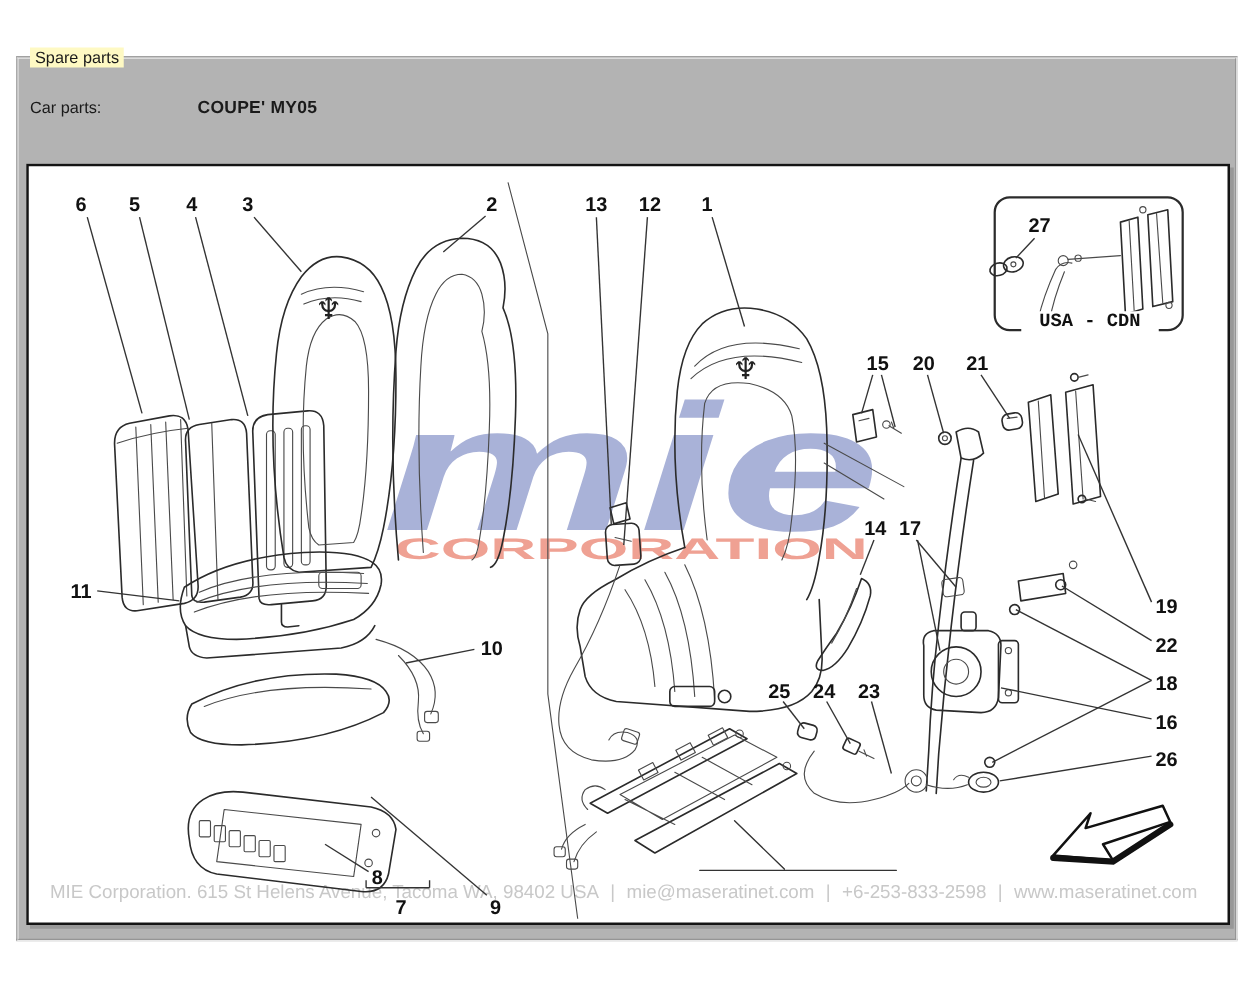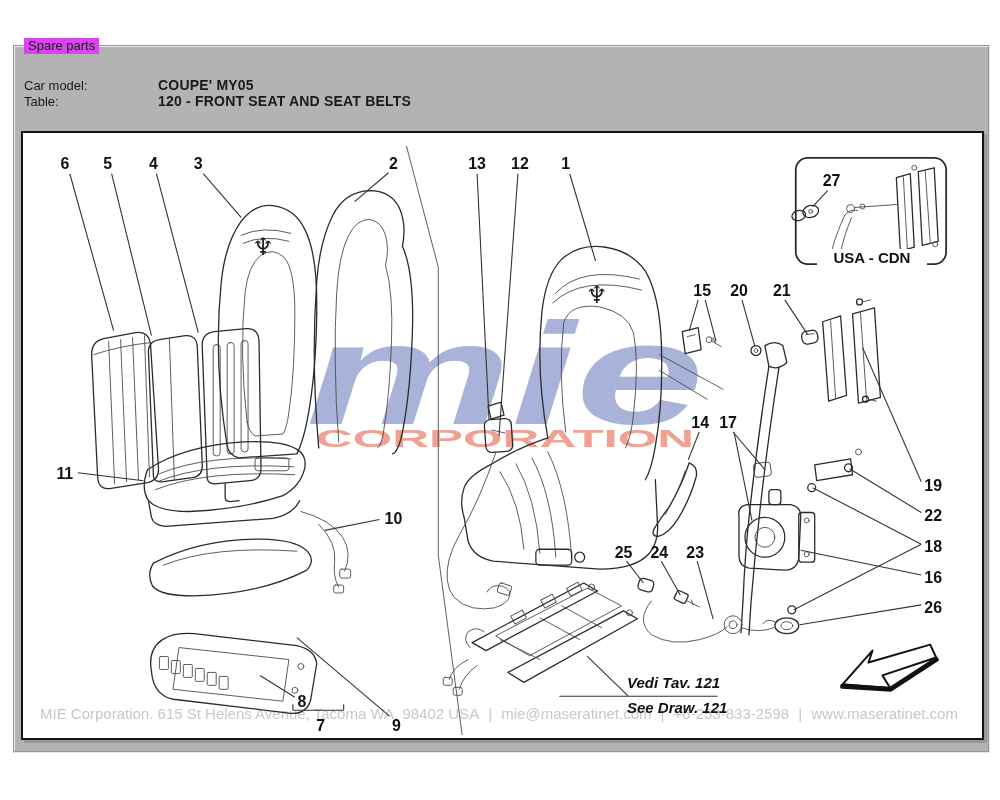--- a/index.html
+++ b/index.html
@@ -1,57 +1,54 @@
 <!DOCTYPE html>
 <html><head>
 <meta charset="utf-8">
 <style>
   html,body{margin:0;padding:0;}
   body{width:1000px;height:800px;position:relative;background:#ffffff;
        font-family:"Liberation Sans",sans-serif;color:#111;overflow:hidden;}
   .panel{position:absolute;left:13px;top:45px;right:10px;bottom:47px;
          background:#b3b3b3;border:2px groove #e9e9e9;box-sizing:border-box;}
-  .legend{position:absolute;top:-9px;left:9px;background:#d946ef;
+  .legend{position:absolute;top:-9px;left:9px;background:#fef9c3;
           padding:0 4px;font-size:13px;color:#1a1a1a;line-height:16px;}
   .hdr-row{position:absolute;left:9px;font-size:13px;color:#1a1a1a;line-height:15px;}
   .hdr-label{display:inline-block;width:110px;}
   .hdr-value{font-weight:bold;font-size:14px;letter-spacing:0.2px;margin-left:24px;}
   .diagram-box{position:absolute;left:6px;top:84px;width:963px;height:609px;
                box-sizing:border-box;background:#ffffff;border:2px solid #141414;
                box-shadow:3px 3px 0 #989898;}
   .canvas{position:absolute;inset:0;}
   .footer{position:absolute;left:17px;right:24px;top:572px;display:flex;
           justify-content:space-between;align-items:baseline;
           font-size:15px;color:#c8c8c8;white-space:nowrap;}
   .footer .sep{color:#c8c8c8;padding:0 4px;}
   svg.diag{position:absolute;left:0;top:0;width:100%;height:100%;pointer-events:none;}
   .art{stroke:#2b2b2b;fill:none;stroke-width:1.3;stroke-linejoin:round;stroke-linecap:round;}
   .thin{stroke:#4a4a4a;stroke-width:0.9;fill:none;}
   .leader{stroke:#333;stroke-width:1.1;fill:none;}
   .callout{font-family:"Liberation Sans",sans-serif;font-weight:bold;font-size:16px;
            fill:#111;text-anchor:middle;}
   .trident{font-size:24px;fill:#222;text-anchor:middle;font-family:"DejaVu Sans",sans-serif;}
   .usa-label{position:absolute;left:794px;top:116px;width:110px;text-align:center;
-             background:#ffffff;font-weight:bold;font-size:15px;color:#111;}
+             background:#ffffff;font-weight:bold;font-size:15px;color:#111;font-family:Liberation Mono, monospace;}
   .vedi{position:absolute;left:604px;top:540px;font-weight:bold;font-style:italic;
         font-size:15px;color:#111;line-height:19px;}
   .vedi div{white-space:nowrap;}
   .vedi .l2{margin-top:6px;}
 </style>
 </head>
 <body>
 
 <div class="panel">
   <span class="legend">Spare parts</span>
 
   <div class="hdr-row" style="top:31px;">
-    <span class="hdr-label">Car model:</span><span class="hdr-value">COUPE' MY05</span>
-  </div>
-  <div class="hdr-row" style="top:47px;">
-    <span class="hdr-label">Table:</span><span class="hdr-value">120 - FRONT SEAT AND SEAT BELTS</span>
+    <span class="hdr-label">Car parts:</span><span class="hdr-value">COUPE' MY05</span>
   </div>
 
   <div class="diagram-box">
     <div class="canvas">
 
       <div class="footer">
         <span>MIE Corporation. 615 St Helens Avenue, Tacoma WA, 98402 USA</span>
         <span class="sep">|</span>
         <span>mie@maseratinet.com</span>
         <span class="sep">|</span>
@@ -273,20 +270,16 @@
             <line x1="292" y1="712" x2="343" y2="712" class="leader"></line>
             <line x1="292" y1="712" x2="292" y2="706" class="leader"></line>
             <line x1="343" y1="712" x2="343" y2="706" class="leader"></line>
             <text x="320" y="733" class="callout">7</text>
             <line x1="389" y1="718" x2="296" y2="639" class="leader"></line>
             <text x="396" y="733" class="callout">9</text>
           </g>
       </svg>
 
       <div class="usa-label">USA - CDN</div>
-      <div class="vedi">
-        <div>Vedi Tav. 121</div>
-        <div class="l2">See Draw. 121</div>
-      </div>
 
     </div>
   </div>
 </div>
 
 </body></html>

